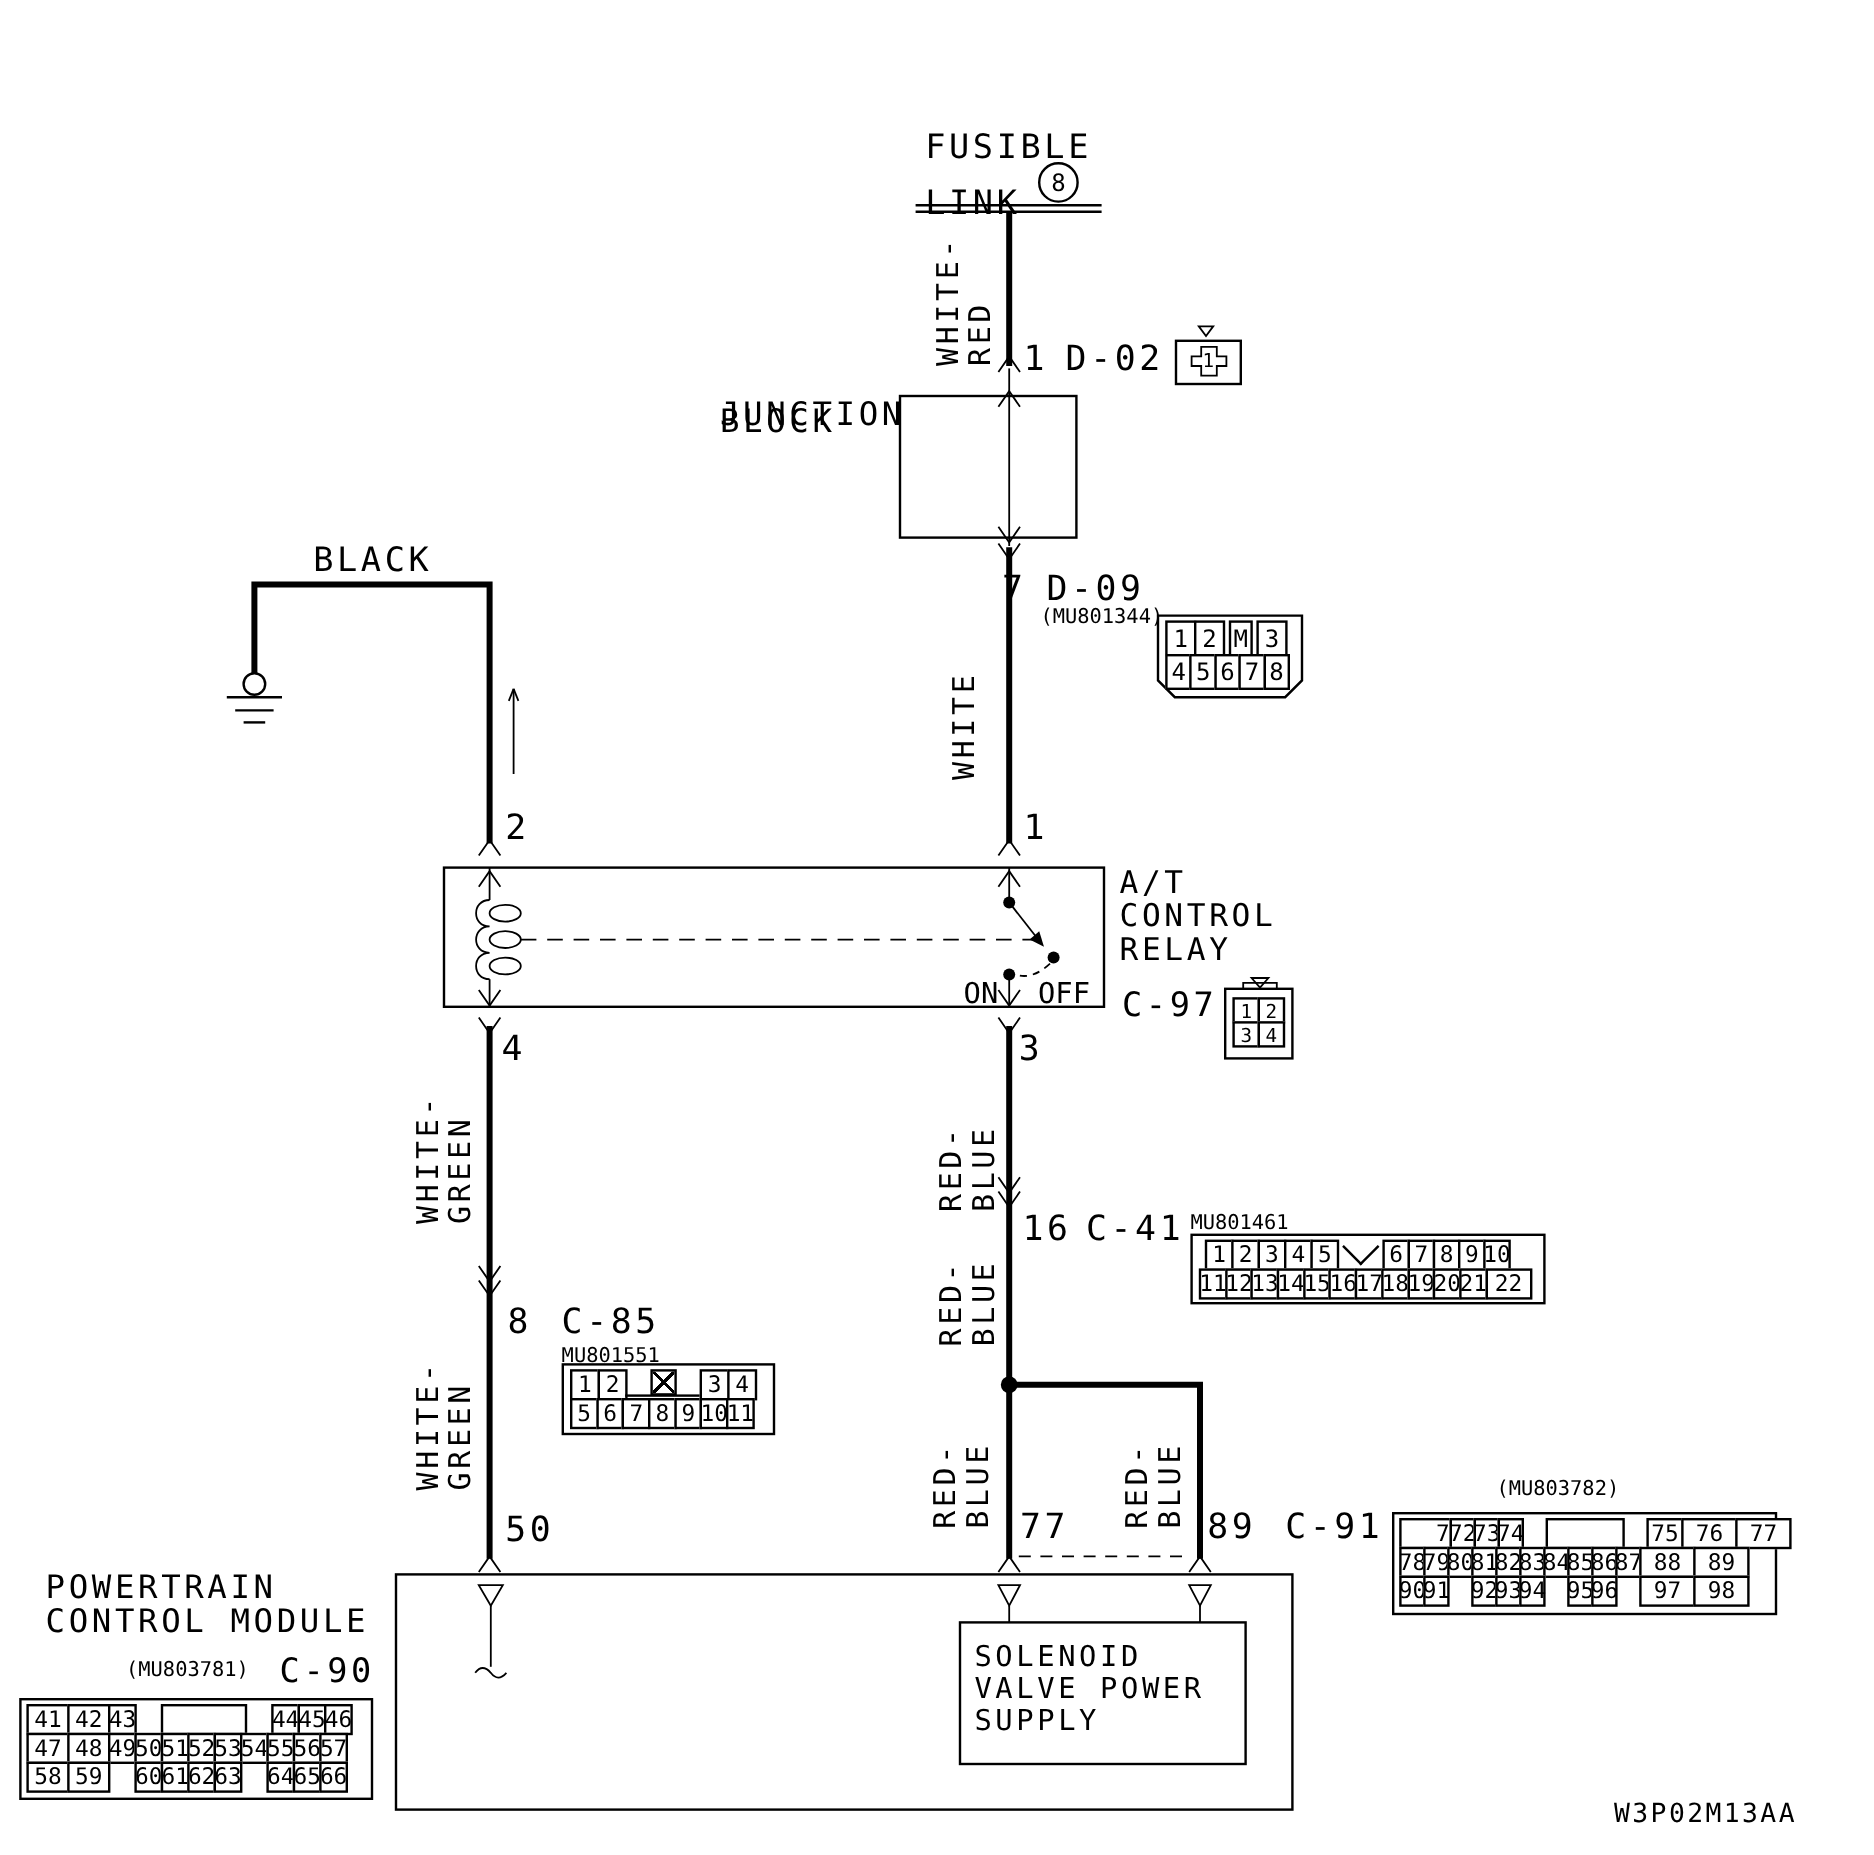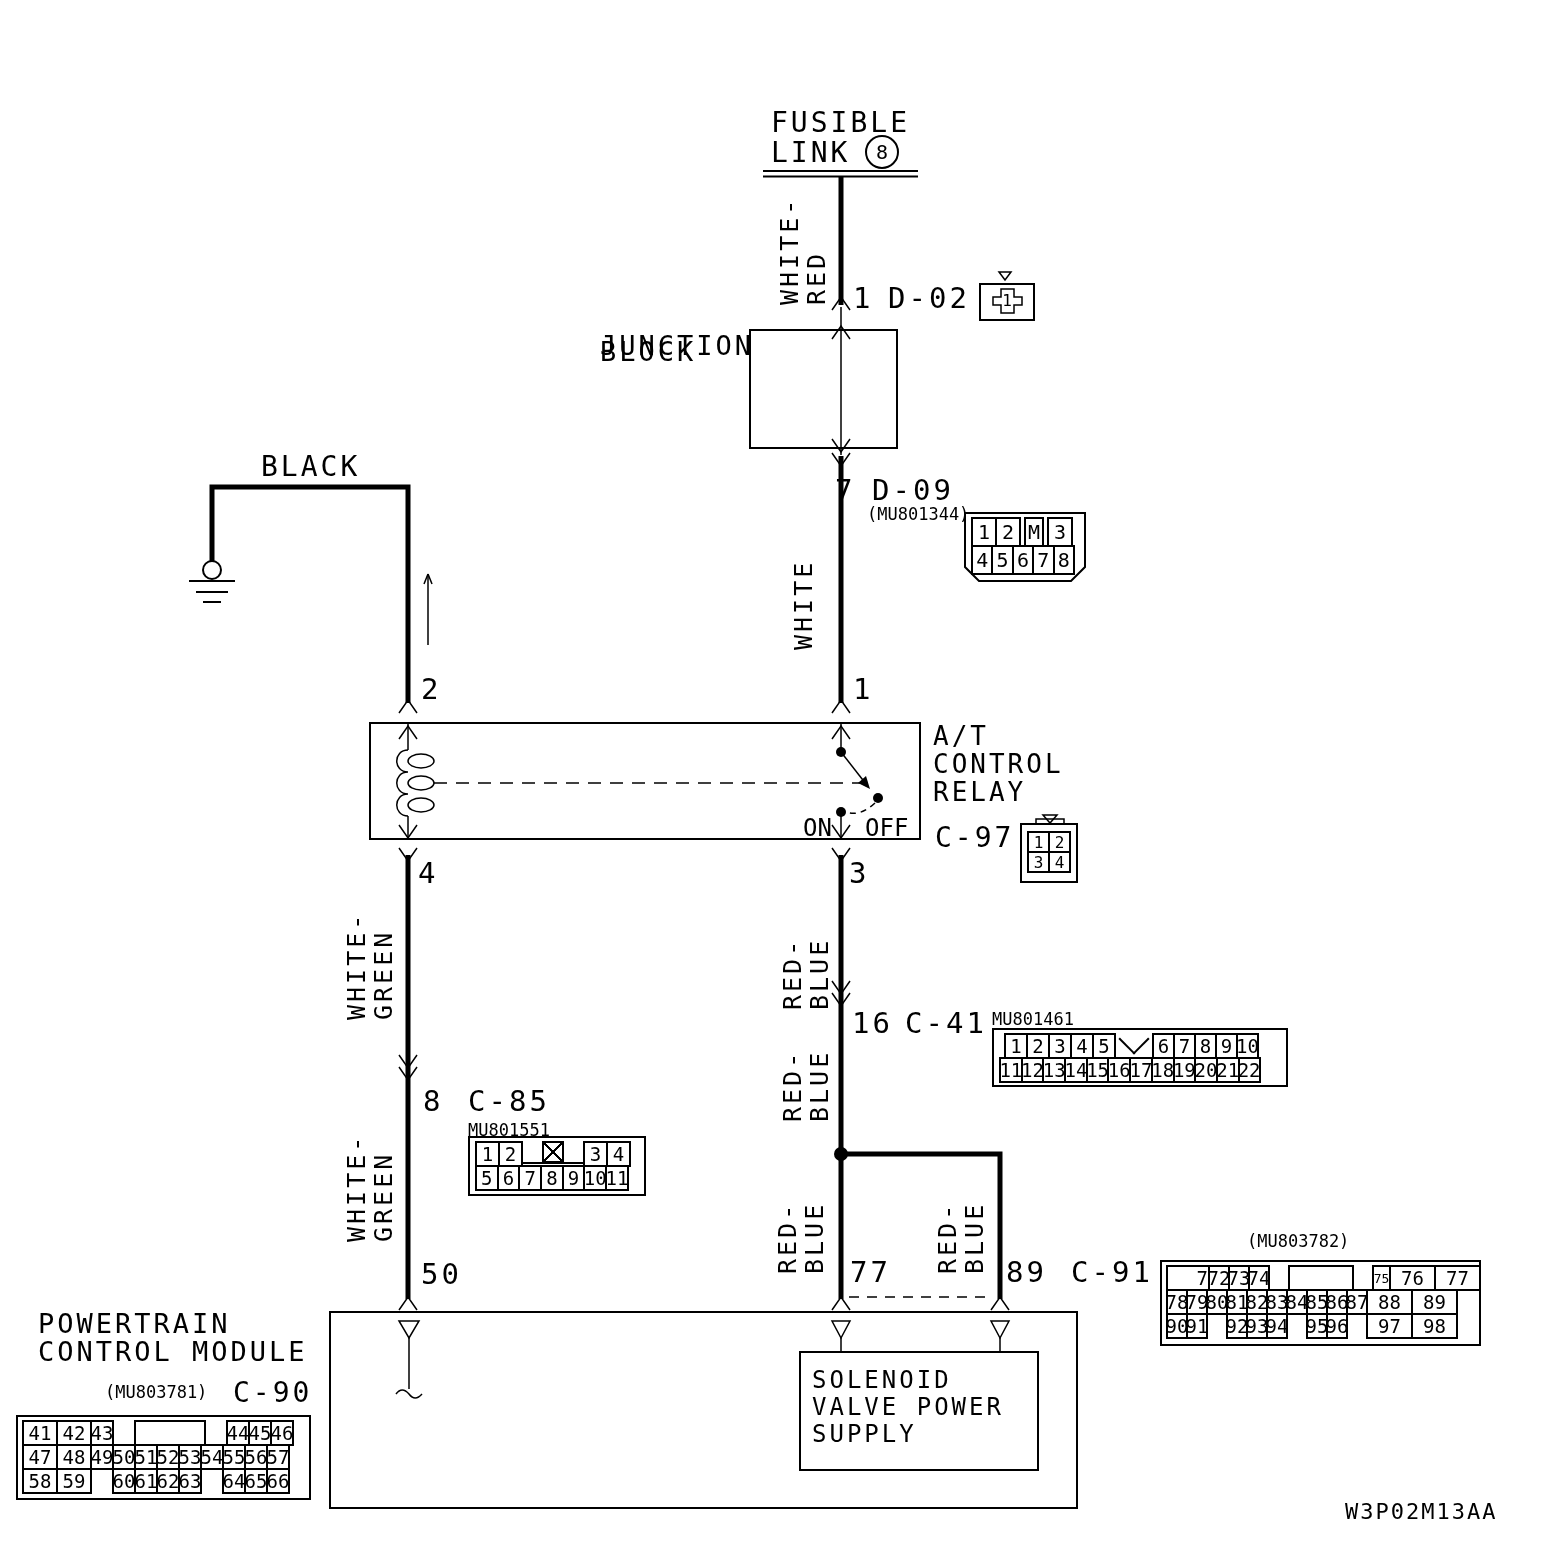--- a/index.html
+++ b/index.html
@@ -138,21 +138,21 @@
       <line x1="1000" y1="1338" x2="1000" y2="1352"></line>
       <polygon points="399,1321 419,1321 409,1338"></polygon>
       <line x1="409" y1="1338" x2="409" y2="1389"></line>
       <path d="M396,1394 q6,-8 13,0 q6,8 13,0"></path>
     </g>
     <line x1="849" y1="1297" x2="993" y2="1297" stroke-dasharray="10 8"></line>
   </svg>
 
 
   <div class="t ls" style="left:771px;top:106px;font-size:28px;">FUSIBLE</div>
-  <div class="t ls" style="left:771px;top:136px;font-size:28px;">LINK</div>
+  <div class="t ls" style="left:771px;top:152px;font-size:28px;">LINK</div>
   <div class="circ8" style="left:866px;top:136px;font-size:20px;">8</div>
 
   <div class="rot" style="left:776px;top:305px;">
     <div>WHITE-</div>
     <div>RED</div>
   </div>
 
   <div class="t ls" style="left:853px;top:281px;font-size:29px;">1</div>
   <div class="t ls" style="left:888px;top:281px;font-size:29px;">D-02</div>
   <div class="t" style="left:996px;top:291px;font-size:16px;width:22px;text-align:center;">1</div>
@@ -282,21 +282,21 @@
         <div class="ccell" style="width: 23.7px; font-size: 19px;">12</div>
         <div class="ccell" style="width: 23.7px; font-size: 19px;">13</div>
         <div class="ccell" style="width: 23.7px; font-size: 19px;">14</div>
         <div class="ccell" style="width: 23.7px; font-size: 19px;">15</div>
         <div class="ccell" style="width: 23.7px; font-size: 19px;">16</div>
         <div class="ccell" style="width: 23.7px; font-size: 19px;">17</div>
         <div class="ccell" style="width: 23.7px; font-size: 19px;">18</div>
         <div class="ccell" style="width: 23.7px; font-size: 19px;">19</div>
         <div class="ccell" style="width: 23.7px; font-size: 19px;">20</div>
         <div class="ccell" style="width: 23.7px; font-size: 19px;">21</div>
-        <div class="ccell" style="width: 23px; font-size: 19px;">22</div>
+        <div class="ccell" style="width: 39px; font-size: 19px;">22</div>
       </div>
     </div>
   <div id="grid-c85" class="gridconn" style="left: 475px; top: 1141px;">
       <div class="crow" style="height: 26px;">
         <div class="ccell" style="width: 25px; font-size: 19px;">1</div>
         <div class="ccell" style="width: 25px; font-size: 19px;">2</div>
         <div class="ctub" style="width: 64px; height: 23px;">
           <div class="xbox"></div>
         </div>
         <div class="ccell" style="width: 25px; font-size: 19px;">3</div>
@@ -353,21 +353,21 @@
     </div>
   <div id="grid-c91" class="gridconn" style="left: 1166px; top: 1265px;">
       <div class="crow" style="height: 26px;">
         <div class="ccell" style="width: 22px; font-size: 19px; padding-left: 40px;">71</div>
         <div class="ccell" style="width: 22px; font-size: 19px;">72</div>
         <div class="ccell" style="width: 22px; font-size: 19px;">73</div>
         <div class="ccell" style="width: 22px; font-size: 19px;">74</div>
         <div class="cgap" style="width: 22px;"></div>
         <div class="ccell" style="width: 66px; font-size: 19px;"></div>
         <div class="cgap" style="width: 22px;"></div>
-        <div class="ccell" style="width: 19px; font-size: 13px;">75</div>
+        <div class="ccell" style="width: 31px; font-size: 19px;">75</div>
         <div class="ccell" style="width: 47px; font-size: 19px;">76</div>
         <div class="ccell" style="width: 47px; font-size: 19px;">77</div>
       </div>
       <div class="crow" style="height: 26px;">
         <div class="ccell" style="width: 22px; font-size: 19px;">78</div>
         <div class="ccell" style="width: 22px; font-size: 19px;">79</div>
         <div class="ccell" style="width: 22px; font-size: 19px;">80</div>
         <div class="ccell" style="width: 22px; font-size: 19px;">81</div>
         <div class="ccell" style="width: 22px; font-size: 19px;">82</div>
         <div class="ccell" style="width: 22px; font-size: 19px;">83</div>

